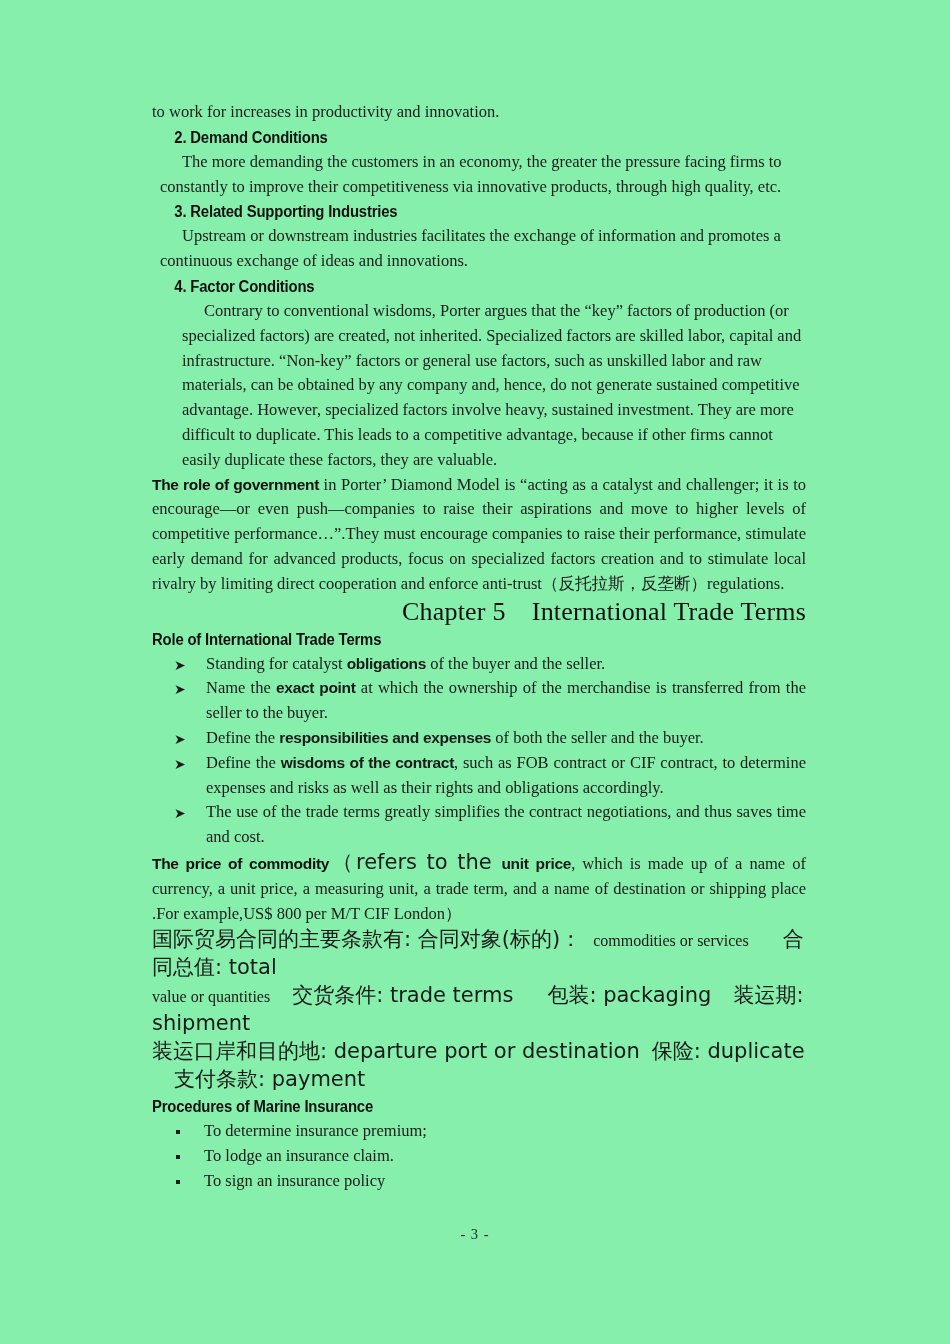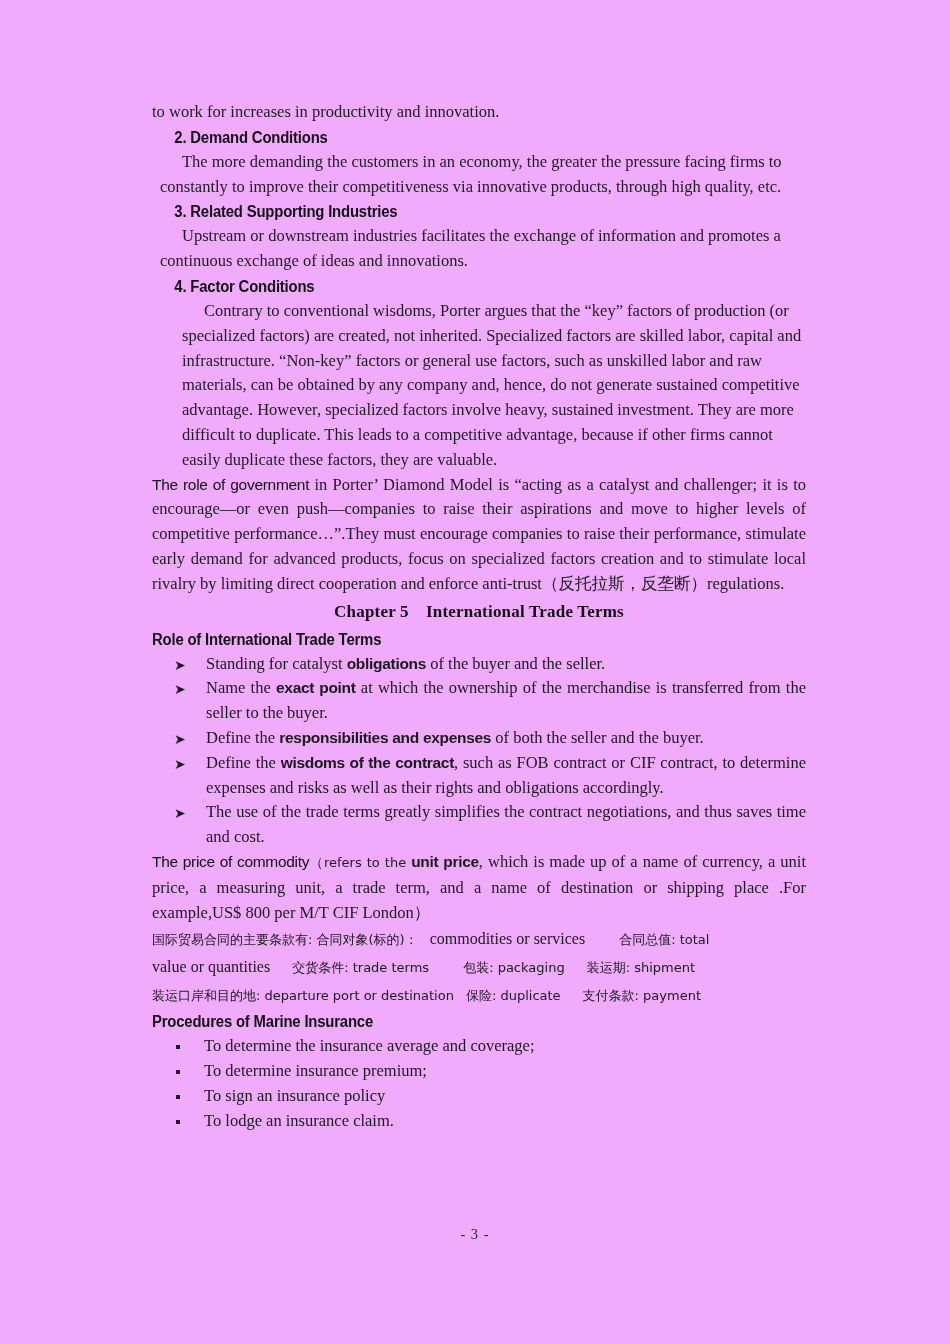--- a/index.html
+++ b/index.html
@@ -13,21 +13,21 @@
     position: relative;
     font-family: "Liberation Serif", "DejaVu Serif", serif;
     color: #1a1a1a;
     overflow: hidden;
   }
   .page {
     position: absolute;
     left: 0; top: 0;
     width: 950px;
     height: 1344px;
-    background: #f0abfc;
+    background: #86efac;
   }
   .content {
     position: absolute;
     left: 152px;
     top: 100px;
     width: 654px;
   }
 
   
   .para {
@@ -59,31 +59,31 @@
     transform: scaleX(0.93);
     transform-origin: left center;
     margin: 0;
     color: #111;
   }
   .subhead.ind {
     padding-left: 24px;
   }
   .chapter-title {
     font-family: "Liberation Serif", "DejaVu Serif", serif;
-    font-weight: bold;
-    font-size: 17px;
+    font-weight: normal;
+    font-size: 26px;
     line-height: 30px;
-    text-align: center;
+    text-align: right;
     margin: 0;
     color: #111;
     letter-spacing: 0.2px;
   }
   .inline-head {
     font-family: "Liberation Sans", "DejaVu Sans", sans-serif;
-    font-weight: normal;
+    font-weight: bold;
     font-size: 15.5px;
     letter-spacing: -0.3px;
     color: #111;
   }
   b.sb {
     font-family: "Liberation Sans", "DejaVu Sans", sans-serif;
     font-weight: bold;
     font-size: 15.5px;
     letter-spacing: -0.3px;
   }
@@ -124,21 +124,21 @@
     left: 24px;
     top: 0;
     width: 4px;
     height: 4px;
     background: #1c1c1c;
     top: 11px;
   }
 
   .cjk {
     font-family: "DejaVu Sans", "Liberation Sans", sans-serif;
-    font-size: 13px;
+    font-size: 21px;
   }
   .zh-block {
     font-size: 16px;
     line-height: 27px;
     margin: 0;
   }
   .sp-wide { display: inline-block; width: 34px; }
   .sp-med  { display: inline-block; width: 22px; }
   .sp-sm   { display: inline-block; width: 12px; }
 
@@ -217,32 +217,31 @@
     </p>
     <p class="zh-block">
       <span class="cjk">装运口岸和目的地: departure port or destination</span><span class="sp-sm"></span><span class="cjk">保险: duplicate</span><span class="sp-med"></span><span class="cjk">支付条款: payment</span>
     </p>
 
     <h3 class="subhead">Procedures of Marine Insurance</h3>
 
     <ul class="dot-list">
       <li>
         <span class="bullet-dot"></span>
-        <span>To determine the insurance average and coverage;</span>
       </li>
       <li>
         <span class="bullet-dot"></span>
         <span>To determine insurance premium;</span>
       </li>
       <li>
         <span class="bullet-dot"></span>
+        <span>To lodge an insurance claim.</span>
+      </li>
+      <li>
+        <span class="bullet-dot"></span>
         <span>To sign an insurance policy</span>
-      </li>
-      <li>
-        <span class="bullet-dot"></span>
-        <span>To lodge an insurance claim.</span>
       </li>
     </ul>
 
   </div>
 
   <div class="pagenum">- 3 -</div>
 </div>
 
 </body></html>

